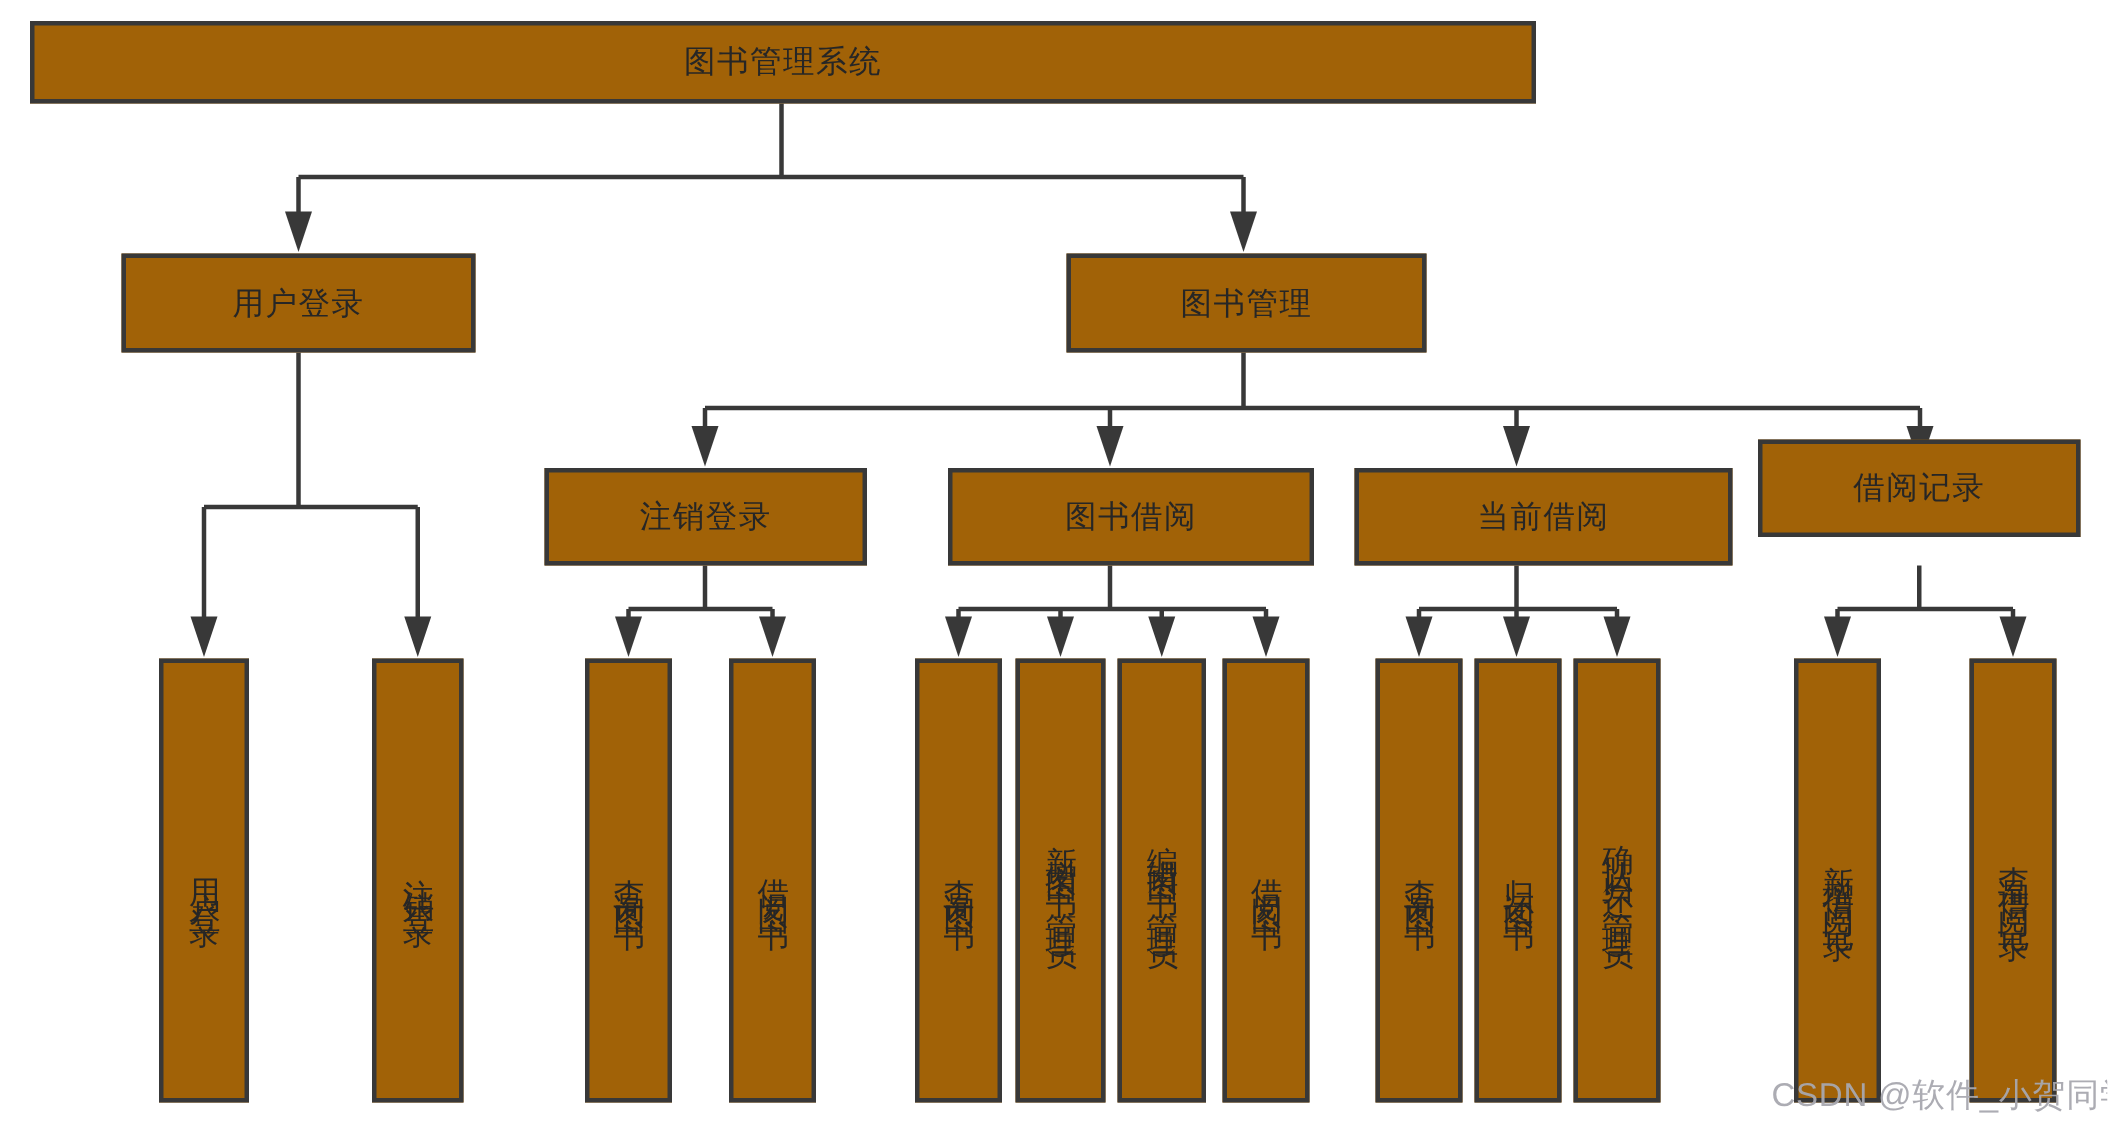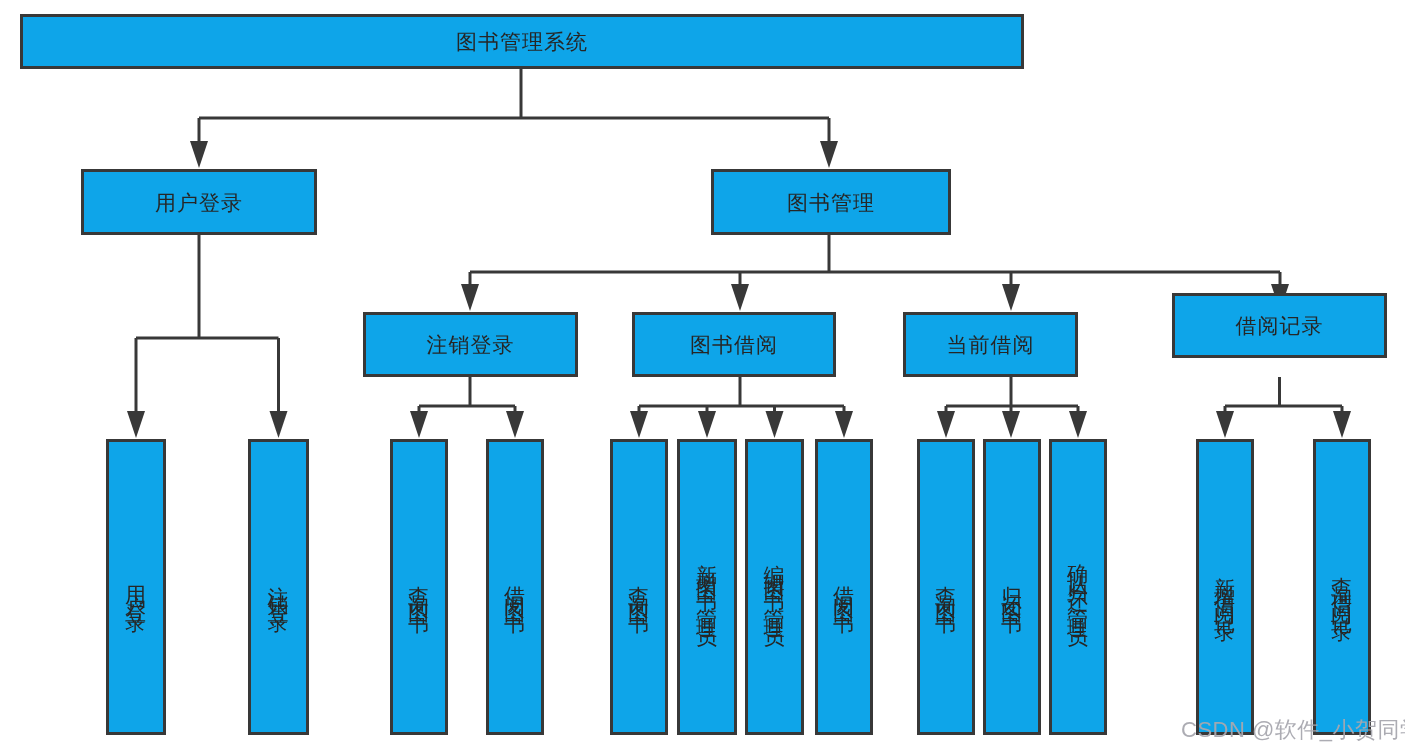--- a/index.html
+++ b/index.html
@@ -9,21 +9,21 @@
     width:1405px;height:747px;
     background:#ffffff;
     font-family:"Liberation Sans","DejaVu Sans",sans-serif;
     overflow:hidden;
   }
   .wires{position:absolute;left:0;top:0;z-index:1;}
   .node{
     position:absolute;
     box-sizing:border-box;
     border:3px solid #383838;
-    background:#0ea5e9;
+    background:#a16207;
     display:flex;align-items:center;justify-content:center;
     color:#262626;
     font-size:21px;
     line-height:1;
     z-index:2;
     text-align:left;
   }
   .node.h{letter-spacing:1px;}
   .node.v{
     writing-mode:vertical-rl;
@@ -125,22 +125,22 @@
       <path d="M1333 411 L1351 411 L1342 438 Z"></path>
     </g>
   </svg>
 
   <div class="node h" style="left:20px;top:14px;width:1004px;height:55px;">图书管理系统</div>
 
   <div class="node h" style="left:81px;top:169px;width:236px;height:66px;">用户登录</div>
   <div class="node h" style="left:711px;top:169px;width:240px;height:66px;">图书管理</div>
 
   <div class="node h" style="left:363px;top:312px;width:215px;height:65px;">注销登录</div>
-  <div class="node h" style="left:632px;top:312px;width:204px;height:65px;">图书借阅</div>
-  <div class="node h" style="left:903px;top:312px;width:175px;height:65px;">当前借阅</div>
+  <div class="node h" style="left:632px;top:312px;width:244px;height:65px;">图书借阅</div>
+  <div class="node h" style="left:903px;top:312px;width:252px;height:65px;">当前借阅</div>
   <div class="node h" style="left:1172px;top:293px;width:215px;height:65px;">借阅记录</div>
 
   <div class="node v" style="left:106px;top:439px;width:60px;height:296px;">用户登录</div>
   <div class="node v" style="left:248px;top:439px;width:61px;height:296px;">注销登录</div>
 
   <div class="node v" style="left:390px;top:439px;width:58px;height:296px;">查询图书</div>
   <div class="node v" style="left:486px;top:439px;width:58px;height:296px;">借阅图书</div>
 
   <div class="node v" style="left:610px;top:439px;width:58px;height:296px;">查询图书</div>
   <div class="node v" style="left:677px;top:439px;width:60px;height:296px;">新增图书（管理员）</div>

